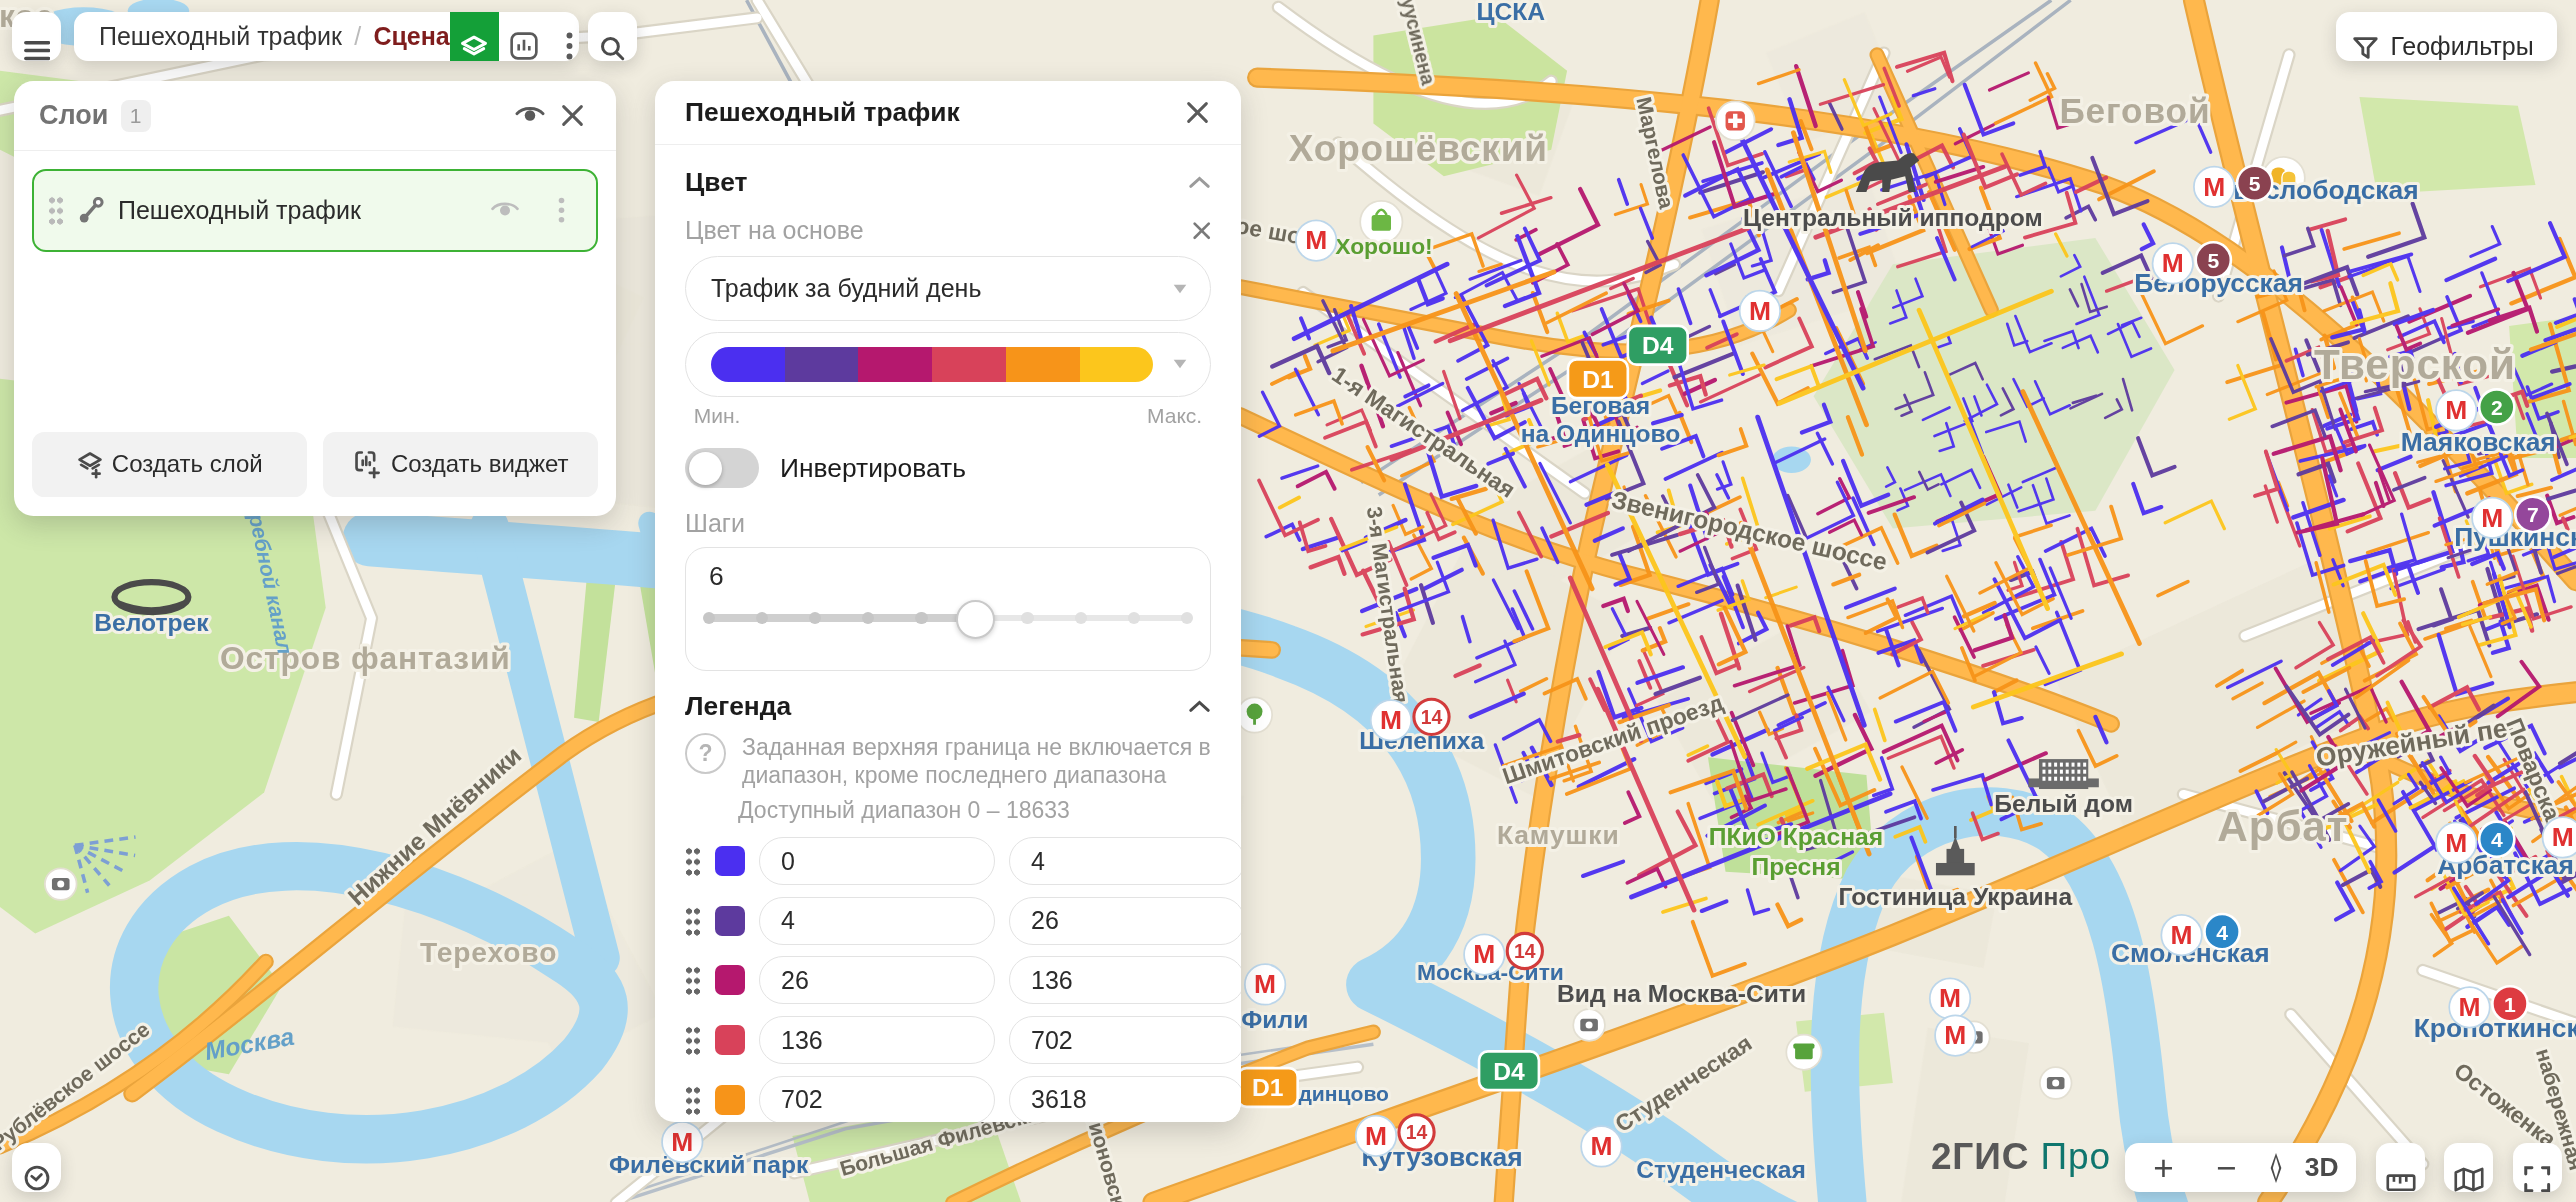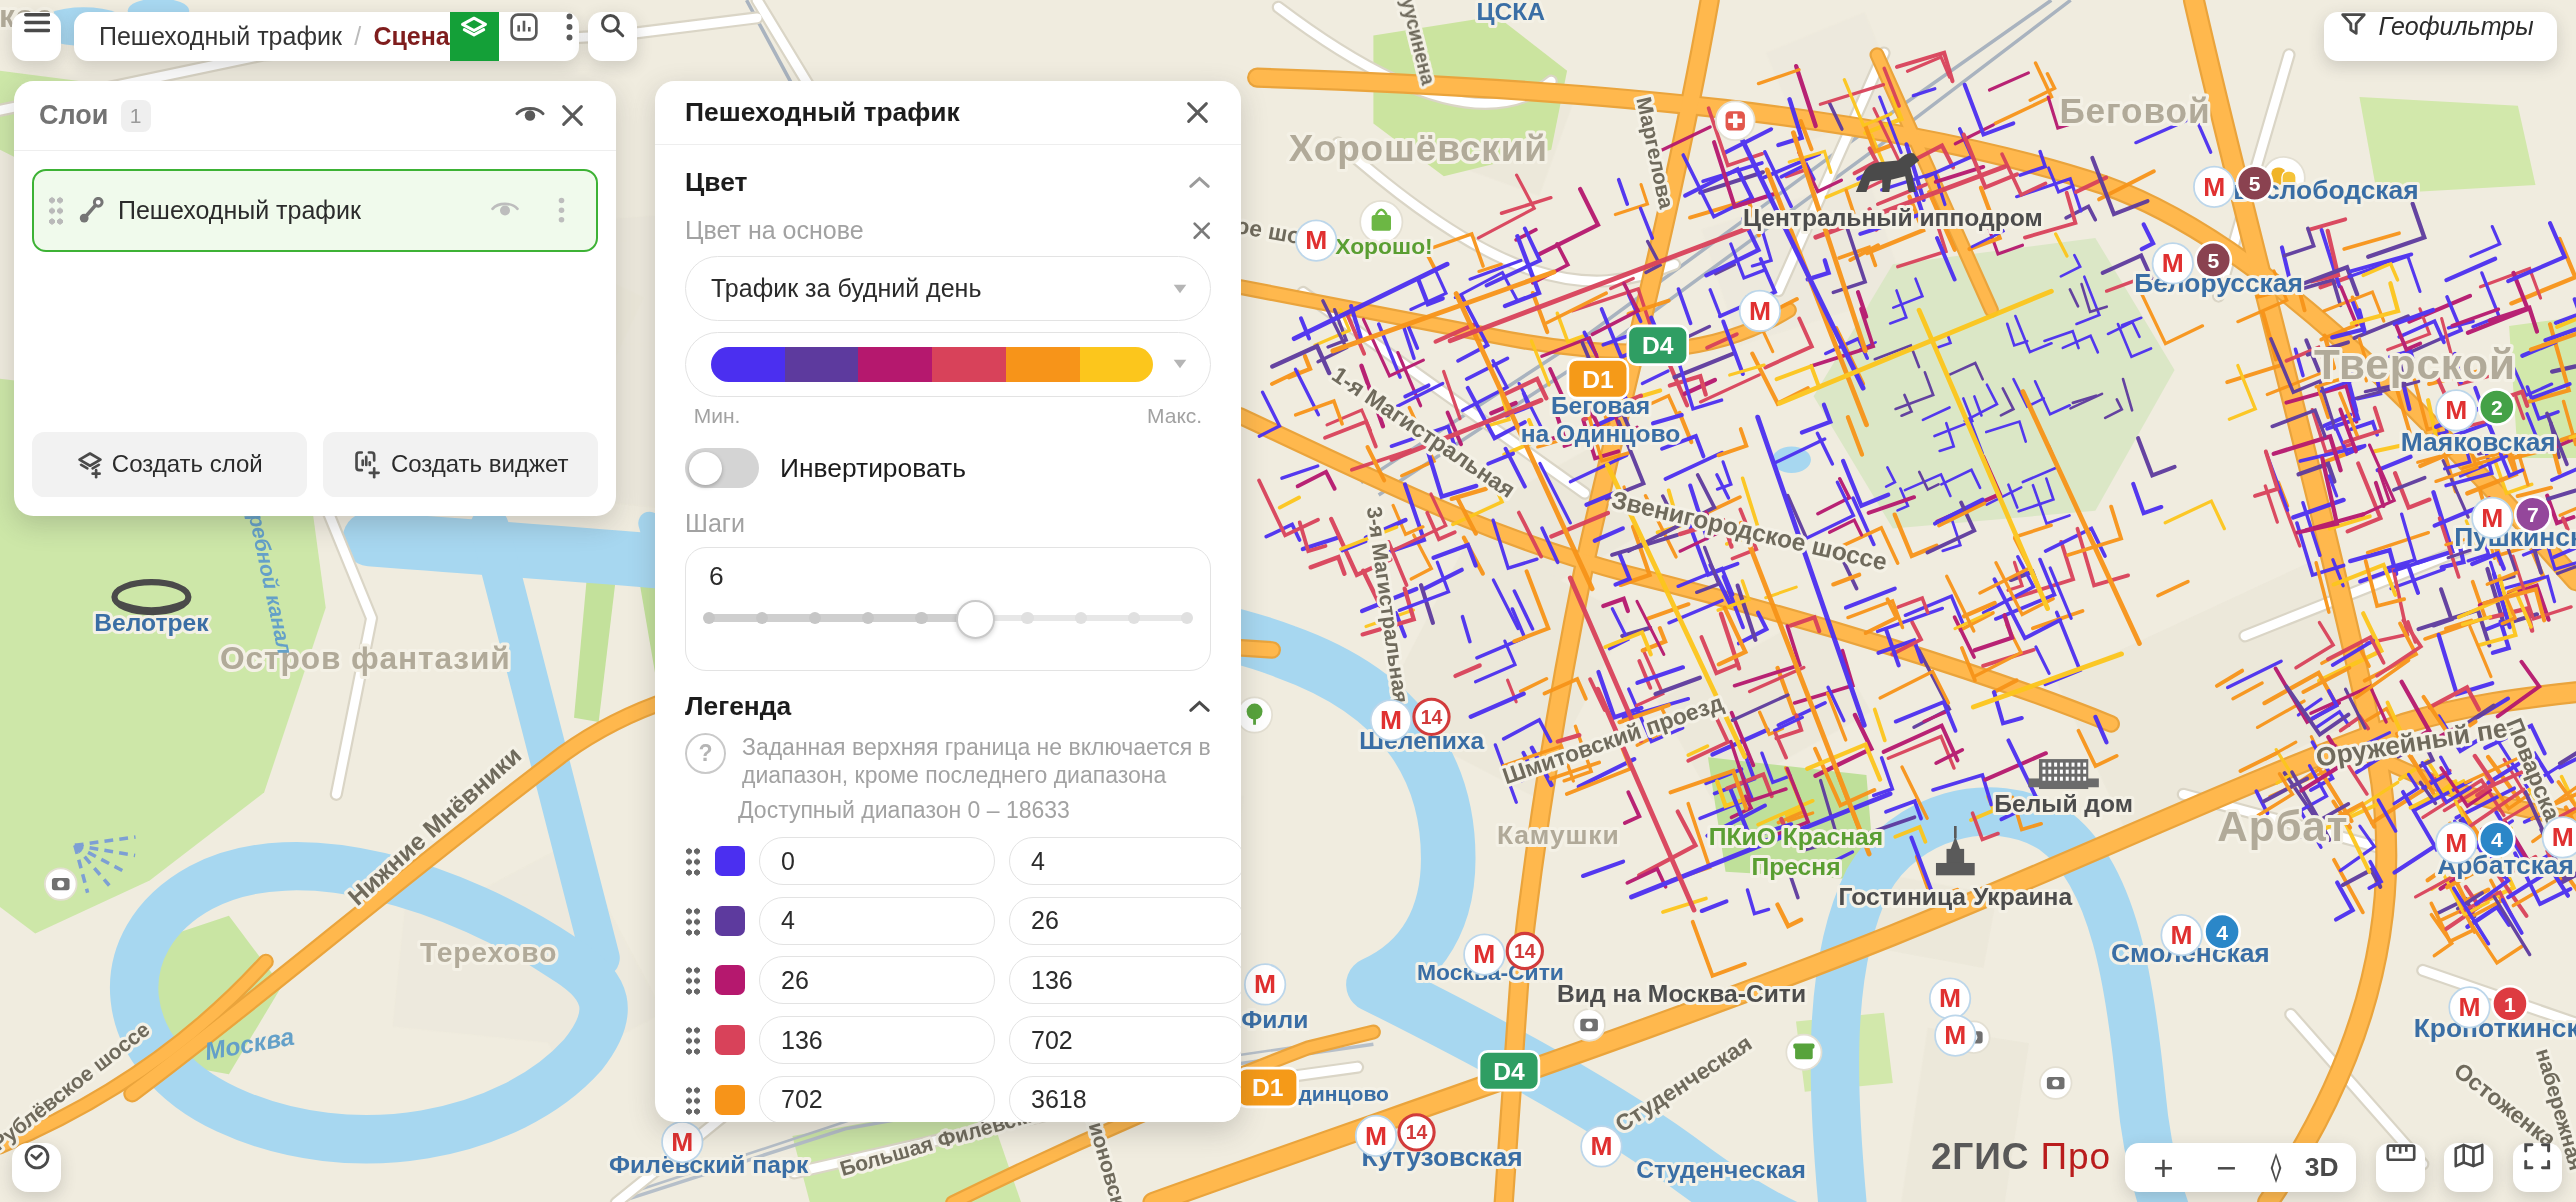--- a/index.html
+++ b/index.html
@@ -4,21 +4,21 @@
 <style>
   html,body{margin:0;padding:0;}
   body{
     width:2576px;height:1203px;position:relative;overflow:hidden;
     font-family:"Liberation Sans",sans-serif;
     background:#f0ecdf;
     -webkit-font-smoothing:antialiased;
   }
   
   .panel{position:absolute;background:#fff;border-radius:19.4px;box-shadow:0 8.8px 26.4px rgba(60,60,60,.22);}
-  .btn{display:flex;align-items:flex-start;justify-content:center;cursor:pointer;font-style:italic;}
+  .btn{display:flex;align-items:flex-end;justify-content:center;cursor:pointer;}
   .white-btn{background:#fff;border-radius:14px;box-shadow:0 5.3px 16px rgba(60,60,60,.20);}
   svg{display:block;}
   
   #map-svg{position:absolute;left:0;top:0;}
   text.lbl{paint-order:stroke;stroke:#f4f1e6;stroke-width:7px;stroke-linejoin:round;font-family:"Liberation Sans",sans-serif;}
   text.district{fill:#b1aa99;font-weight:700;letter-spacing:1px;}
   text.street{fill:#6f6a5c;font-weight:700;}
   text.metro{fill:#3a6ea5;font-weight:700;}
   text.poi{fill:#4c4c4c;font-weight:700;}
   text.green{fill:#5a9e32;font-weight:700;}
@@ -80,21 +80,21 @@
   .hint-row .q{width:37px;height:37px;border-radius:50%;border:2.6px solid #c9c9c9;color:#b5b5b5;font-size:23px;font-weight:700;display:flex;align-items:center;justify-content:center;flex:none;}
   .hint-row .t{font-size:23px;line-height:28px;color:#a2a2a2;}
   .range-note{font-size:23px;color:#a2a2a2;margin:8.8px 0 0 53px;}
   #legend-rows{margin-top:12.3px;display:flex;flex-direction:column;gap:10.6px;}
   .legend-row{display:flex;align-items:center;gap:14px;height:49px;}
   .legend-row .swatch{width:30px;height:30px;border-radius:7px;flex:none;}
   .legend-row input{width:192px;height:46px;border:1.8px solid #e3e3e3;border-radius:25px;font-size:25px;color:#2b2b2b;padding:0 21px;font-family:"Liberation Sans",sans-serif;outline:none;}
   
   #watermark{position:absolute;right:465px;bottom:25px;font-size:37px;letter-spacing:0.9px;}
   #watermark b{color:#585858;font-weight:700;}
-  #watermark span{color:#b91c1c;font-weight:400;}
+  #watermark span{color:#0f766e;font-weight:400;}
   #nav-pill{position:absolute;right:220px;bottom:10.6px;height:49px;width:217px;background:#fff;border-radius:14px;box-shadow:0 5.3px 16px rgba(60,60,60,.20);display:flex;align-items:center;justify-content:space-around;padding:0 7px;}
   #nav-pill .zi,#nav-pill .zo{font-size:35px;color:#4a4a4a;width:42px;text-align:center;cursor:pointer;line-height:46px;}
   #btn-3d{font-size:26.4px;font-weight:700;color:#4a4a4a;cursor:pointer;}
   #ruler-btn{position:absolute;right:151px;bottom:10.6px;width:49px;height:49px;}
   #minimap-btn{position:absolute;right:83px;bottom:10.6px;width:49px;height:49px;}
   #fullscreen-btn{position:absolute;right:14px;bottom:10.6px;width:49px;height:49px;}
   #history-btn{position:absolute;left:12.3px;bottom:10.6px;width:49px;height:49px;border-radius:16px;}
 </style>
 </head>
 <body>

